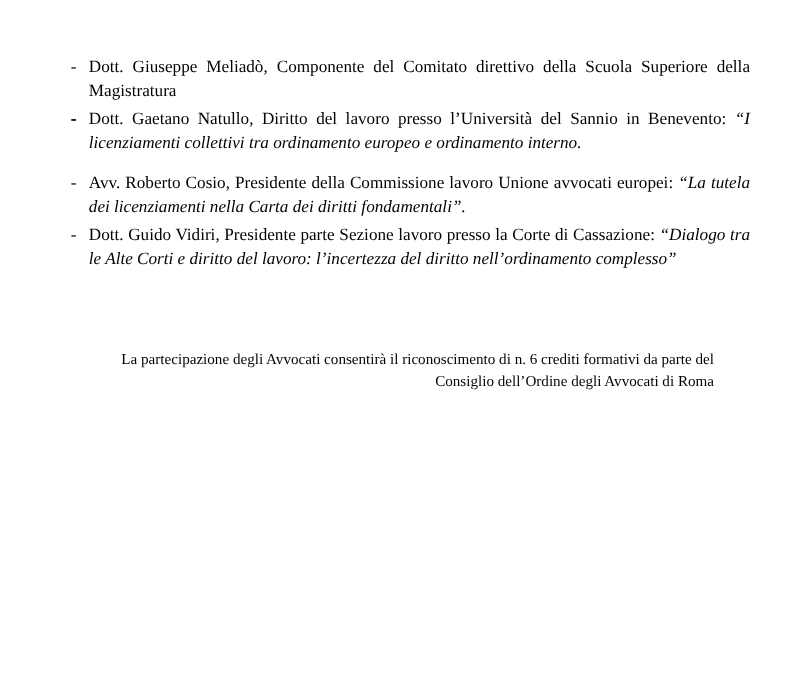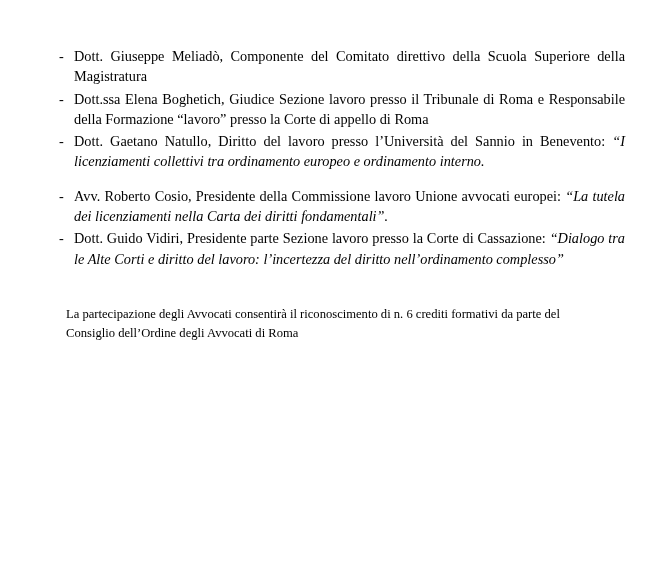--- a/index.html
+++ b/index.html
@@ -52,43 +52,42 @@
   .section-line .label {
     font-weight: bold;
   }
   .tight {
     margin-top: 0;
   }
   em.title {
     font-style: italic;
   }
   .footer {
-    margin-top: 36px;
+    margin-top: 64px;
     font-size: 12.6px;
     line-height: 1.5;
-    text-align: left;
+    text-align: right;
     padding: 0 30px;
   }
   .lastblock {
     margin-top: 2px;
   }
 </style>
 </head>
 <body>
 
 <div class="page">
 
   <ul class="bullet-list">
     <li class="bullet-item">
       <span class="dash">-</span>
       <span>Dott. Giuseppe Meliadò, Componente del Comitato direttivo della Scuola Superiore della Magistratura</span>
     </li>
     <li class="bullet-item">
       <span class="dash">-</span>
-      <span>Dott.ssa Elena Boghetich, Giudice Sezione lavoro presso il Tribunale di Roma e Responsabile della Formazione “lavoro” presso la Corte di appello di Roma</span>
     </li>
   </ul>
 
 
   <ul class="bullet-list">
     <li class="bullet-item">
       <span class="dash">-</span>
       <span>Dott. Gaetano Natullo, Diritto del lavoro presso l’Università del Sannio in Benevento: </span><em class="title">“I licenziamenti collettivi tra ordinamento europeo e ordinamento interno.</em>
     </li>
     <li class="bullet-item spaced">

